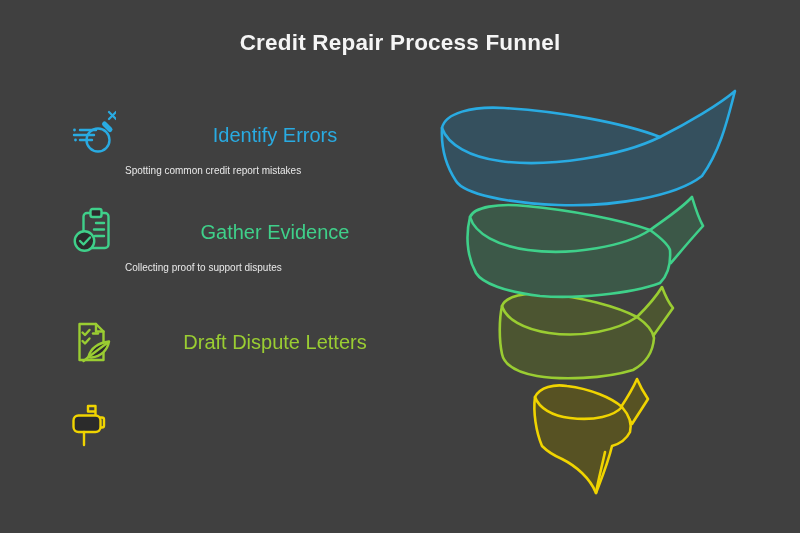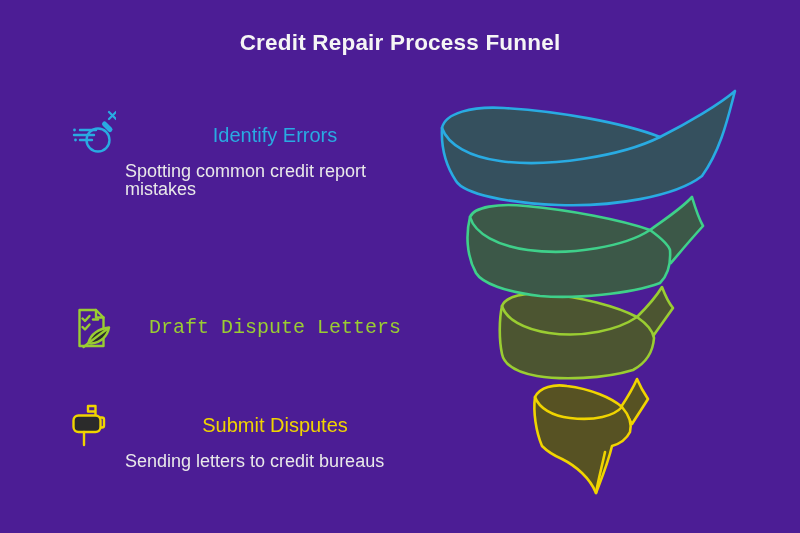--- a/index.html
+++ b/index.html
@@ -4,47 +4,60 @@
 <style>
   html,body{margin:0;padding:0;}
   body{font-family:"Liberation Sans","DejaVu Sans",sans-serif;}
   .canvas{position:relative;width:800px;height:533px;overflow:hidden;background:#2b2b2b;}
   .main-title{position:absolute;top:30px;left:0;right:0;text-align:center;
     font-size:22.5px;font-weight:bold;letter-spacing:.2px;margin:0;}
   .step{position:absolute;left:68px;width:360px;height:92px;}
   .step-icon{position:absolute;left:0;top:2px;width:48px;height:48px;}
   .step-text{position:absolute;left:57px;top:15px;width:300px;}
   .step-label{font-size:20px;line-height:24px;font-weight:500;text-align:center;}
-  .step-desc{margin-top:15px;font-size:18px;line-height:18px;}
+  .step-desc{margin-top:15px;font-size:10px;line-height:18px;}
   .funnel-svg{position:absolute;left:420px;top:75px;width:345px;height:440px;}
   svg{display:block;}
 </style>
 </head>
 <body>
 
-<div class="canvas" style="background-color: #4c1d95;">
+<div class="canvas" style="background-color: #404040;">
 
   <h1 class="main-title" style="color: rgb(245, 245, 245);">Credit Repair Process Funnel</h1>
 
   <div class="step" style="top:108px;">
     <svg class="step-icon" viewBox="0 0 48 48" fill="none" stroke-width="2.4" stroke-linecap="round" stroke-linejoin="round" stroke="#29abe2">
       <circle cx="30" cy="30" r="11.5"></circle>
       <path d="M36.5,14 L42,19.5" stroke-width="5"></path>
       <path d="M41,2 L48,9 M48,2 L41,9" stroke-width="2.2"></path>
       <path d="M12,20 H28 M6,25 H26 M12,30 H24"></path>
       <path d="M6.5,20 h0.01 M7.5,30 h0.01" stroke-width="2.8"></path>
     </svg>
     <div class="step-text">
       <div class="step-label" style="color: rgb(41, 171, 226);">Identify Errors</div>
       <div class="step-desc" style="color: rgb(233, 233, 233);">Spotting common credit report mistakes</div>
     </div>
   </div>
 
+  <div class="step" style="top:205px;">
+    <svg class="step-icon" viewBox="0 0 48 48" fill="none" stroke-width="2.4" stroke-linecap="round" stroke-linejoin="round" stroke="#3fd08a">
+      <rect x="15.5" y="6" width="25" height="35" rx="3.5"></rect>
+      <rect x="22.5" y="2" width="11" height="8" rx="2" fill="#2b2b2b"></rect>
+      <path d="M28,16 H36 M26,22.5 H36 M27,29 H36"></path>
+      <circle cx="16.5" cy="34" r="9.75" fill="#2b2b2b"></circle>
+      <path d="M12,34 L15.5,37.5 L22,30.5"></path>
+    </svg>
+    <div class="step-text">
+      <div class="step-label" style="color: rgb(63, 208, 138);">Gather Evidence</div>
+      <div class="step-desc" style="color: rgb(233, 233, 233);">Collecting proof to support disputes</div>
+    </div>
+  </div>
 
-  <div class="step" style="top:301px;font-family:Liberation Mono, monospace;">
+  <div class="step" style="top:315px;">
     <svg class="step-icon" viewBox="0 0 48 48" fill="none" stroke-width="2.4" stroke-linecap="round" stroke-linejoin="round" stroke="#9acd32">
       <path d="M11.5,43 V7 H28 L35.5,14.5 V43 Z"></path>
       <path d="M28,7 V14.5 H35.5"></path>
       <path d="M14.5,15.5 L17,18 L21.5,13"></path>
       <path d="M25,16.5 H30"></path>
       <path d="M14.5,24 L17,26.5 L21.5,21.5"></path>
       <path d="M20.5,39.5 C23,31.5 30,26 41,24.5 C39.5,33 33,39.5 23.5,40.5 C22.3,40.6 21.3,40.2 20.5,39.5 Z" fill="#2b2b2b"></path>
       <path d="M15.5,44 C22,39 31.5,31.5 40,25.5"></path>
     </svg>
     <div class="step-text">
@@ -52,24 +65,20 @@
     </div>
   </div>
 
   <div class="step" style="top:398px;">
     <svg class="step-icon" viewBox="0 0 48 48" fill="none" stroke-width="2.4" stroke-linecap="round" stroke-linejoin="round" stroke="#f0d400">
       <path d="M27.5,15 V6 H20 V11.5 H27.3"></path>
       <rect x="30.5" y="17.5" width="5.5" height="10" rx="2"></rect>
       <rect x="5.5" y="15.5" width="27" height="16.5" rx="5" fill="#2b2b2b"></rect>
       <path d="M16,32 V45"></path>
     </svg>
-    <div class="step-text">
-      <div class="step-label" style="color: rgb(240, 212, 0);">Submit Disputes</div>
-      <div class="step-desc" style="color: rgb(233, 233, 233);">Sending letters to credit bureaus</div>
-    </div>
   </div>
 
   <svg class="funnel-svg" viewBox="420 75 345 440" stroke-width="2.6" stroke-linecap="round" stroke-linejoin="round">
 
     <g stroke="#f0d400" fill="#575223">
       <path d="M621,407 C627,398 633,388 637,379 C640,386 644,393 648,399 C643,407 637,416 632,424 C629,418 625,412 621,407 Z"></path>
       <path d="M535,397 C540,387 554,384 567,386 C591,389 612,398 622,407 C629,415 632,424 630,432 C626,440 619,444 612,446 C608,463 601,480 596,493 C590,478 576,466 562,459 C555,456 547,451 542,446 C536,432 533,412 535,397 Z"></path>
       <path fill="none" d="M535,397 C539,408 552,416 570,418 C595,421 614,416 622,407"></path>
       <path fill="none" d="M605,452 C602,466 598,481 596,493"></path>
     </g>

